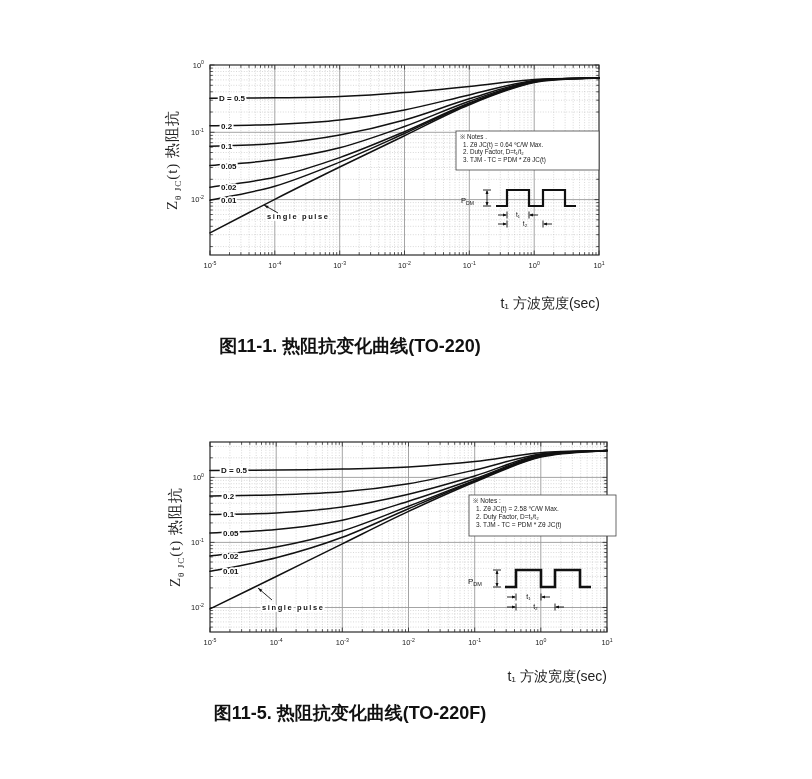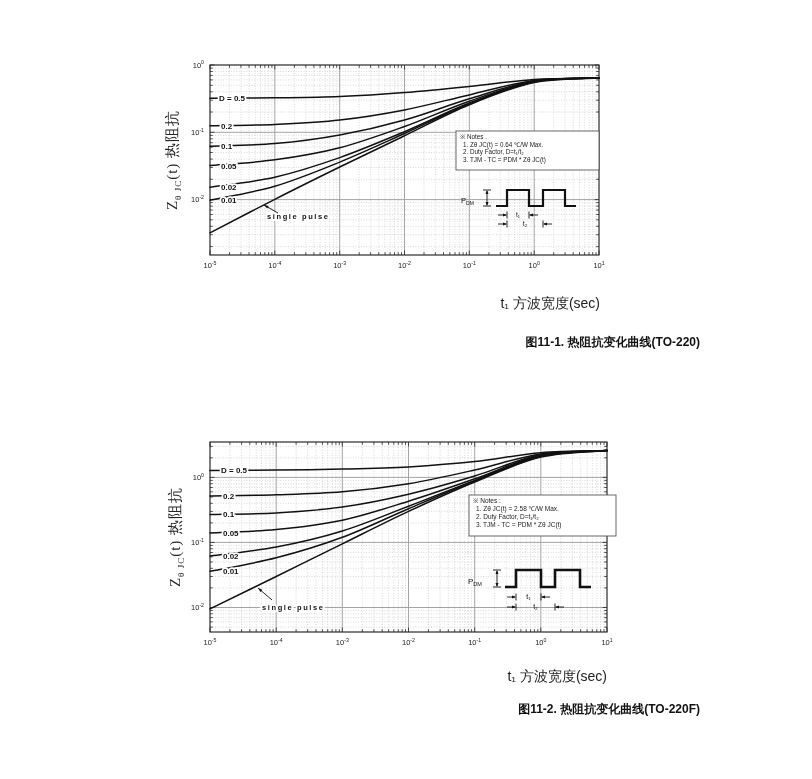--- a/index.html
+++ b/index.html
@@ -12,21 +12,21 @@
     position:absolute;transform:rotate(-90deg);transform-origin:0 0;
     width:190px;text-align:center;font-family:"Liberation Serif", serif;
     font-size:15px;color:#222;letter-spacing:1px;white-space:nowrap;
   }
   .ylabel sub{font-size:9px;}
   .xlabel{
     position:absolute;text-align:right;font-size:14px;color:#222;
     font-family:"Liberation Sans", sans-serif;white-space:nowrap;
   }
   .caption{
-    position:absolute;left:0;width:700px;text-align:right;font-size:12px;
+    position:absolute;left:0;width:700px;text-align:center;font-size:18px;
     font-weight:600;color:#111;font-family:"Liberation Sans", sans-serif;
     white-space:nowrap;
   }
   svg text{font-family:"Liberation Sans", sans-serif;}
 </style>
 </head>
 <body>
 
 <svg id="charts-svg" width="812" height="779" viewBox="0 0 812 779" class="abs" style="left:0;top:0;">
     <g>
@@ -656,13 +656,13 @@
 <div class="ylabel" style="left:163px;top:255px;">
   <span>Z</span><sub>θ JC</sub><span>(t) 热阻抗</span>
 </div>
 <div class="xlabel" style="left:210px;width:390px;top:295px;">t₁ 方波宽度(sec)</div>
 <div class="caption" style="top:334px;">图11-1. 热阻抗变化曲线(TO-220)</div>
 
 <div class="ylabel" style="left:166px;top:632px;">
   <span>Z</span><sub>θ JC</sub><span>(t) 热阻抗</span>
 </div>
 <div class="xlabel" style="left:210px;width:397px;top:668px;">t₁ 方波宽度(sec)</div>
-<div class="caption" style="top:701px;">图11-2. 热阻抗变化曲线(TO-220F)</div>
+<div class="caption" style="top:701px;">图11-5. 热阻抗变化曲线(TO-220F)</div>
 
 </body></html>

